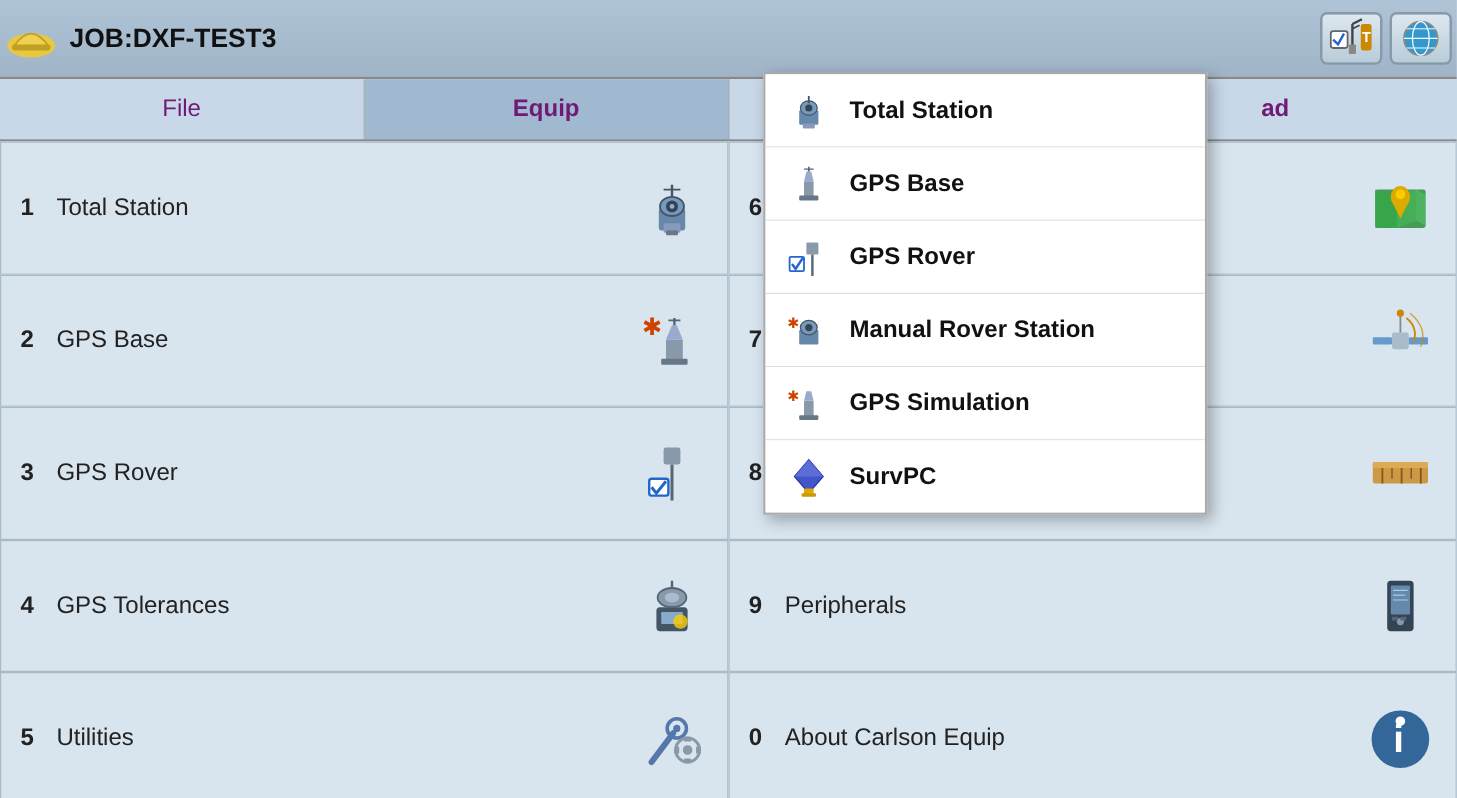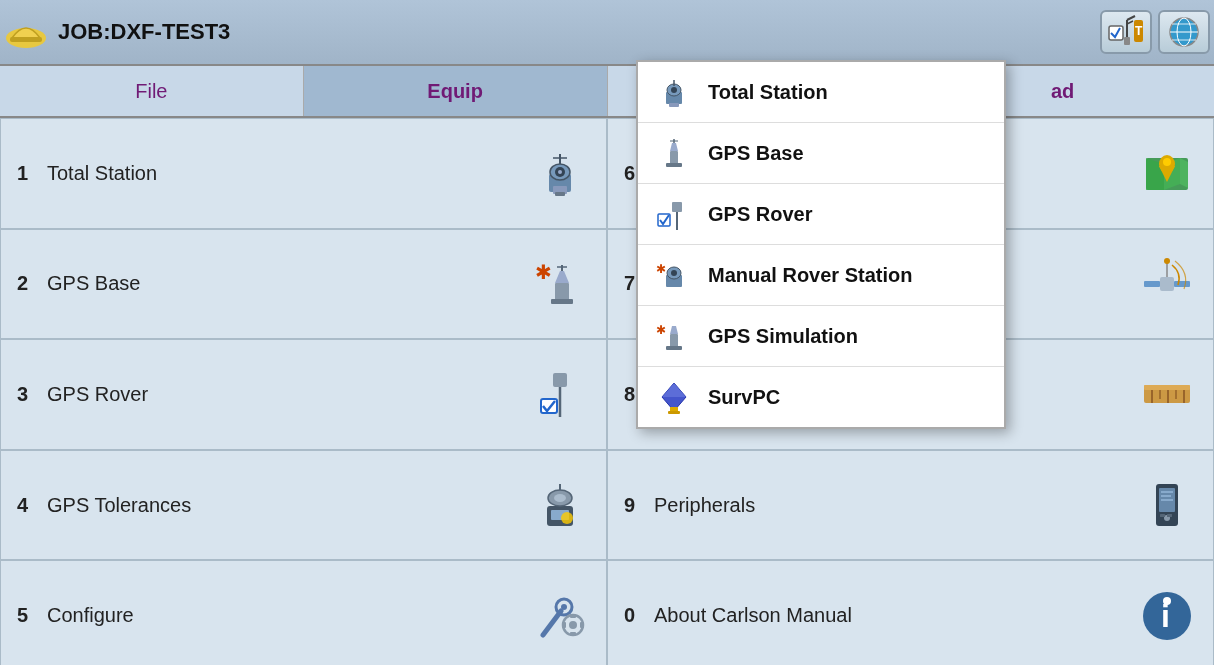--- a/index.html
+++ b/index.html
@@ -346,21 +346,21 @@
 
         <line x1="23" y1="16" x2="35" y2="16" stroke="#aaccee" stroke-width="1"></line>
         <line x1="23" y1="20" x2="33" y2="20" stroke="#aaccee" stroke-width="1"></line>
         <line x1="23" y1="24" x2="35" y2="24" stroke="#aaccee" stroke-width="1"></line>
       </svg>
     </div>
   </div>
 
   <div class="grid-item">
     <span class="grid-item-number">5</span>
-    <span class="grid-item-label">Configure</span>
+    <span class="grid-item-label">Utilities</span>
     <div class="grid-item-icon">
       <svg width="58" height="58" viewBox="0 0 58 58">
 
         <line x1="12" y1="48" x2="30" y2="24" stroke="#5577aa" stroke-width="5" stroke-linecap="round"></line>
         <circle cx="33" cy="20" r="8" fill="none" stroke="#5577aa" stroke-width="3"></circle>
         <circle cx="33" cy="20" r="3" fill="#5577aa"></circle>
 
         <circle cx="42" cy="38" rx="9" fill="none" stroke="#8899aa" stroke-width="2.5"></circle>
         <circle cx="42" cy="38" r="10" fill="none" stroke="#8899aa" stroke-width="2.5"></circle>
         <circle cx="42" cy="38" r="4" fill="#8899aa"></circle>
@@ -368,21 +368,21 @@
         <rect x="39" y="27" width="6" height="4" rx="1" fill="#8899aa"></rect>
         <rect x="39" y="45" width="6" height="4" rx="1" fill="#8899aa"></rect>
         <rect x="31" y="35" width="4" height="6" rx="1" fill="#8899aa"></rect>
         <rect x="49" y="35" width="4" height="6" rx="1" fill="#8899aa"></rect>
       </svg>
     </div>
   </div>
 
   <div class="grid-item">
     <span class="grid-item-number">0</span>
-    <span class="grid-item-label">About Carlson Manual</span>
+    <span class="grid-item-label">About Carlson Equip</span>
     <div class="grid-item-icon">
       <svg width="58" height="58" viewBox="0 0 58 58">
         <circle cx="29" cy="29" r="24" fill="#336699"></circle>
         <text x="23" y="40" font-size="32" font-weight="bold" fill="white">i</text>
         <circle cx="29" cy="14" r="4" fill="white"></circle>
       </svg>
     </div>
   </div>
 
 </div>

